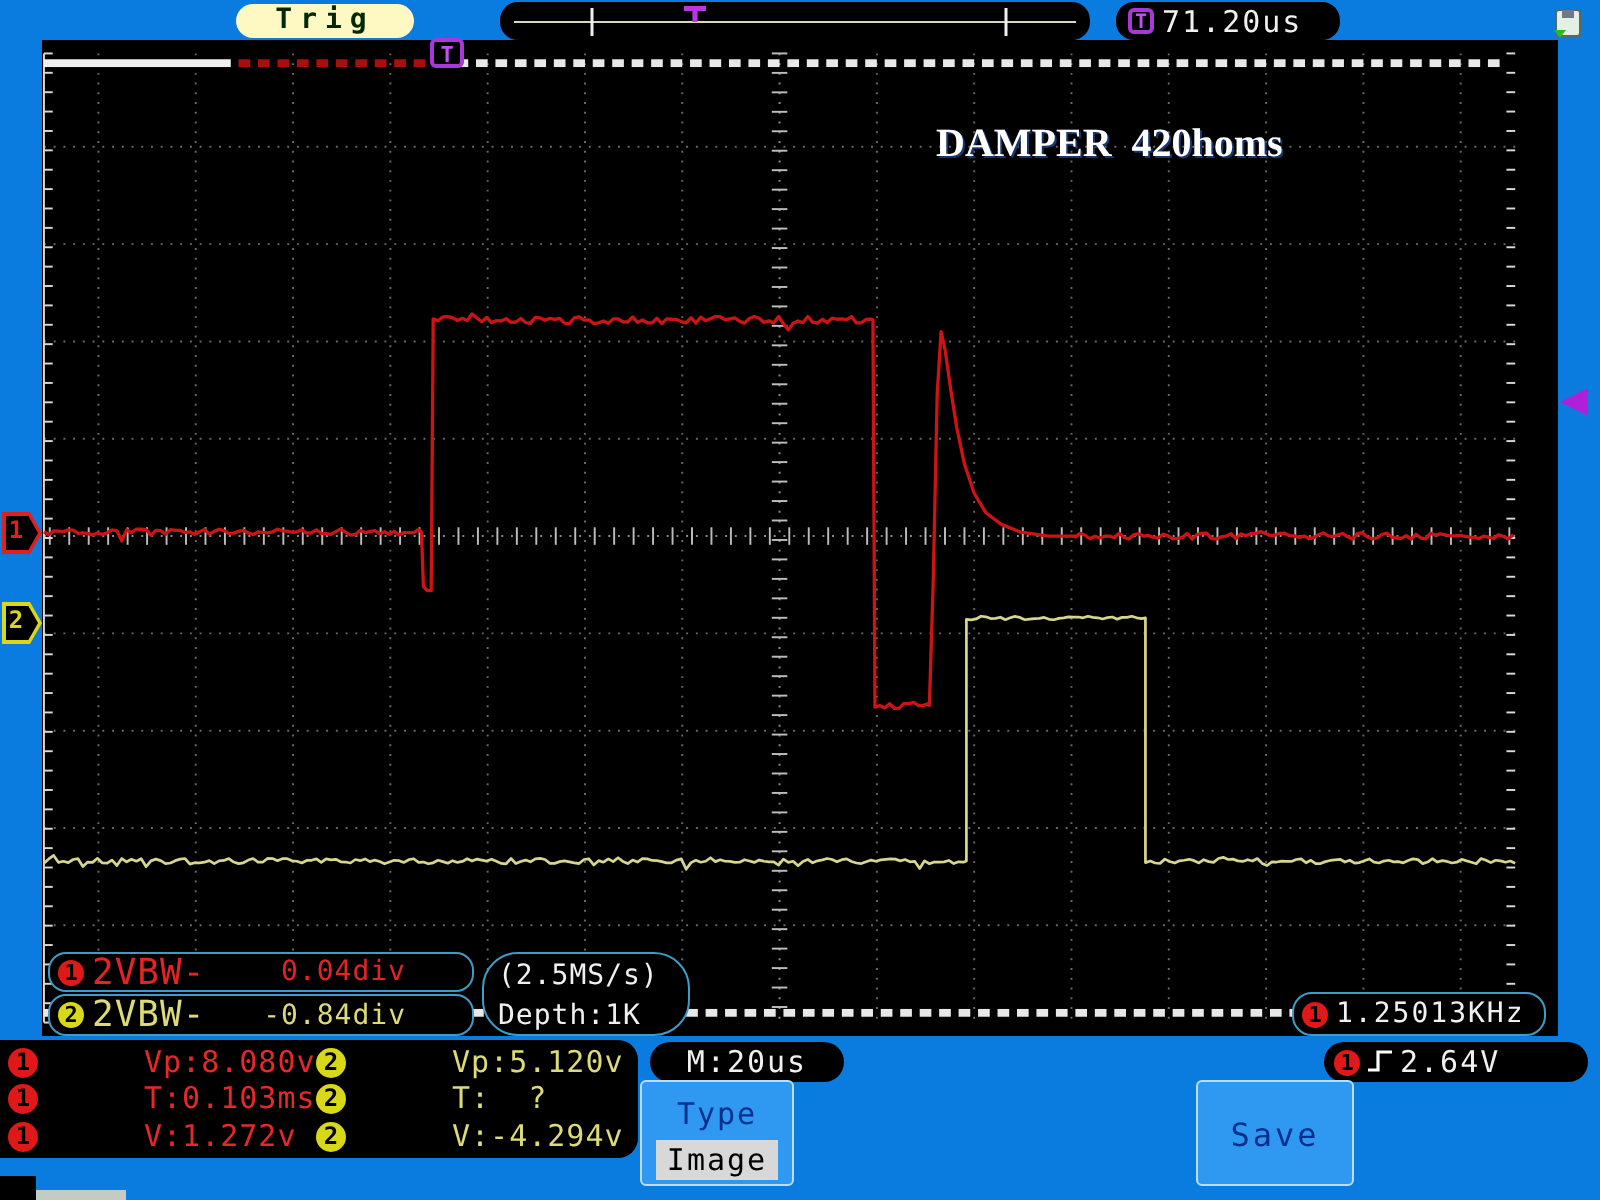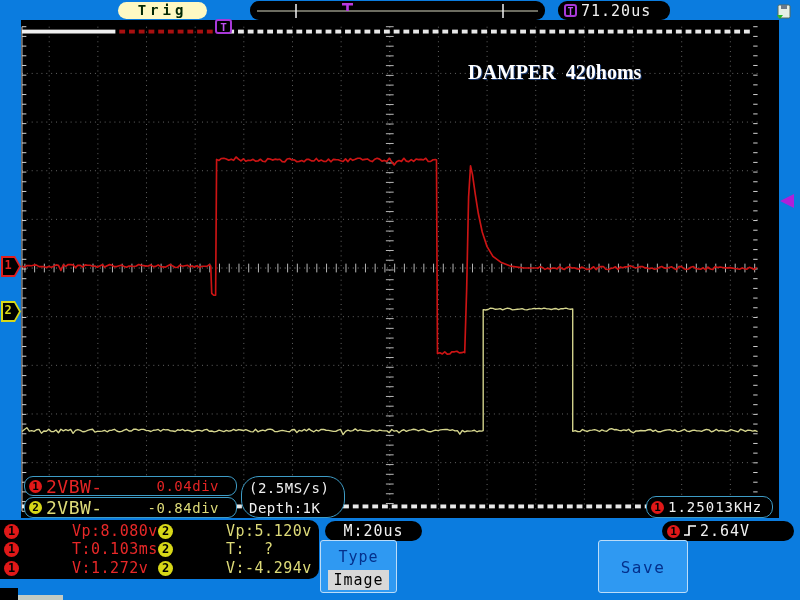--- a/index.html
+++ b/index.html
@@ -33,21 +33,21 @@
   .ch-flag .inner{position:absolute;left:2px;top:2px;width:16px;height:17px;background:#000;
         clip-path:polygon(0 0,70% 0,100% 50%,70% 100%,0 100%);}
   .ch-flag .num{position:absolute;left:0;top:2px;width:14px;text-align:center;font-size:12px;font-weight:bold;}
   #ch1-flag{top:256px;background:#e02020;} #ch1-flag .num{color:#e02020;}
   #ch2-flag{top:301px;background:#d8d818;} #ch2-flag .num{color:#d8d818;}
   
   .pill{background:#000;border:1px solid #3e9cc6;display:flex;align-items:center;z-index:2;box-sizing:border-box;}
   #vbw1{left:24px;top:476px;width:213px;height:20px;border-radius:9px;padding:0 4px;color:#e42424;}
   #vbw2{left:24px;top:497px;width:213px;height:21px;border-radius:9px;padding:0 4px;color:#ddda78;}
   .vbw-label{font-size:18px;letter-spacing:0.5px;margin-left:4px;}
-  .vbw-value{font-size:14px;letter-spacing:0.5px;margin-left:auto;margin-right:13px;text-align:center;}
+  .vbw-value{font-size:14px;letter-spacing:0.5px;margin-left:auto;margin-right:29px;text-align:center;}
   #ratebox{left:241px;top:476px;width:104px;height:42px;border-radius:18px;display:block;
         color:#f0f0f0;font-size:14px;line-height:20px;padding:1px 0 0 7px;letter-spacing:0.5px;}
   #freq-pill{left:646px;top:496px;width:127px;height:22px;border-radius:10px;padding:0 4px;gap:4px;color:#f0f0f0;}
   #freq-pill .txt{font-size:14px;letter-spacing:1px;text-align:center;}
   .badge{border-radius:50%;color:#000;font-weight:bold;text-align:center;flex:0 0 auto;}
   .badge.r{background:#e01818;} .badge.y{background:#d8d818;}
   .badge.sz13{width:13px;height:13px;font-size:11px;line-height:13px;}
   .badge.sz15{width:15px;height:15px;font-size:12px;line-height:15px;}
   
   #meas-panel{left:0;top:520px;width:319px;height:59px;background:#000;border-radius:0 10px 10px 0;z-index:3;}
@@ -58,21 +58,21 @@
         font-size:15px;letter-spacing:1px;text-align:center;line-height:20px;z-index:3;}
   #triglevel-pill{left:662px;top:521px;width:132px;height:20px;background:#000;border-radius:10px;
         display:flex;align-items:center;gap:3px;padding-left:5px;box-sizing:border-box;z-index:3;}
   #triglevel-text{color:#f0f0f0;font-size:15px;letter-spacing:1px;}
   .btn{background:#2f99f2;border:1px solid #bcdcf8;border-radius:3px;z-index:3;box-sizing:border-box;
         text-align:center;cursor:pointer;}
   #type-btn{left:320px;top:540px;width:77px;height:53px;}
   #type-title{color:#04308c;font-size:15px;letter-spacing:1px;margin-top:7px;}
   #type-value{display:inline-block;background:#d8d8d8;color:#000;font-size:15px;letter-spacing:1px;
         padding:1px 5px;margin-top:4px;}
-  #save-btn{left:598px;top:540px;width:90px;height:53px;color:#04308c;font-size:16px;letter-spacing:1.5px;
+  #save-btn{left:598px;top:540px;width:79px;height:53px;color:#04308c;font-size:16px;letter-spacing:1.5px;
         line-height:53px;}
   #bl-corner{left:0;top:588px;width:18px;height:12px;background:#000;z-index:3;}
   #bl-sliver{left:18px;top:595px;width:45px;height:5px;background:#c3cbc3;z-index:3;}
 </style>
 </head>
 <body>
 
 <div id="stage">
 
   <div id="trig-pill" class="abs">Trig</div>

